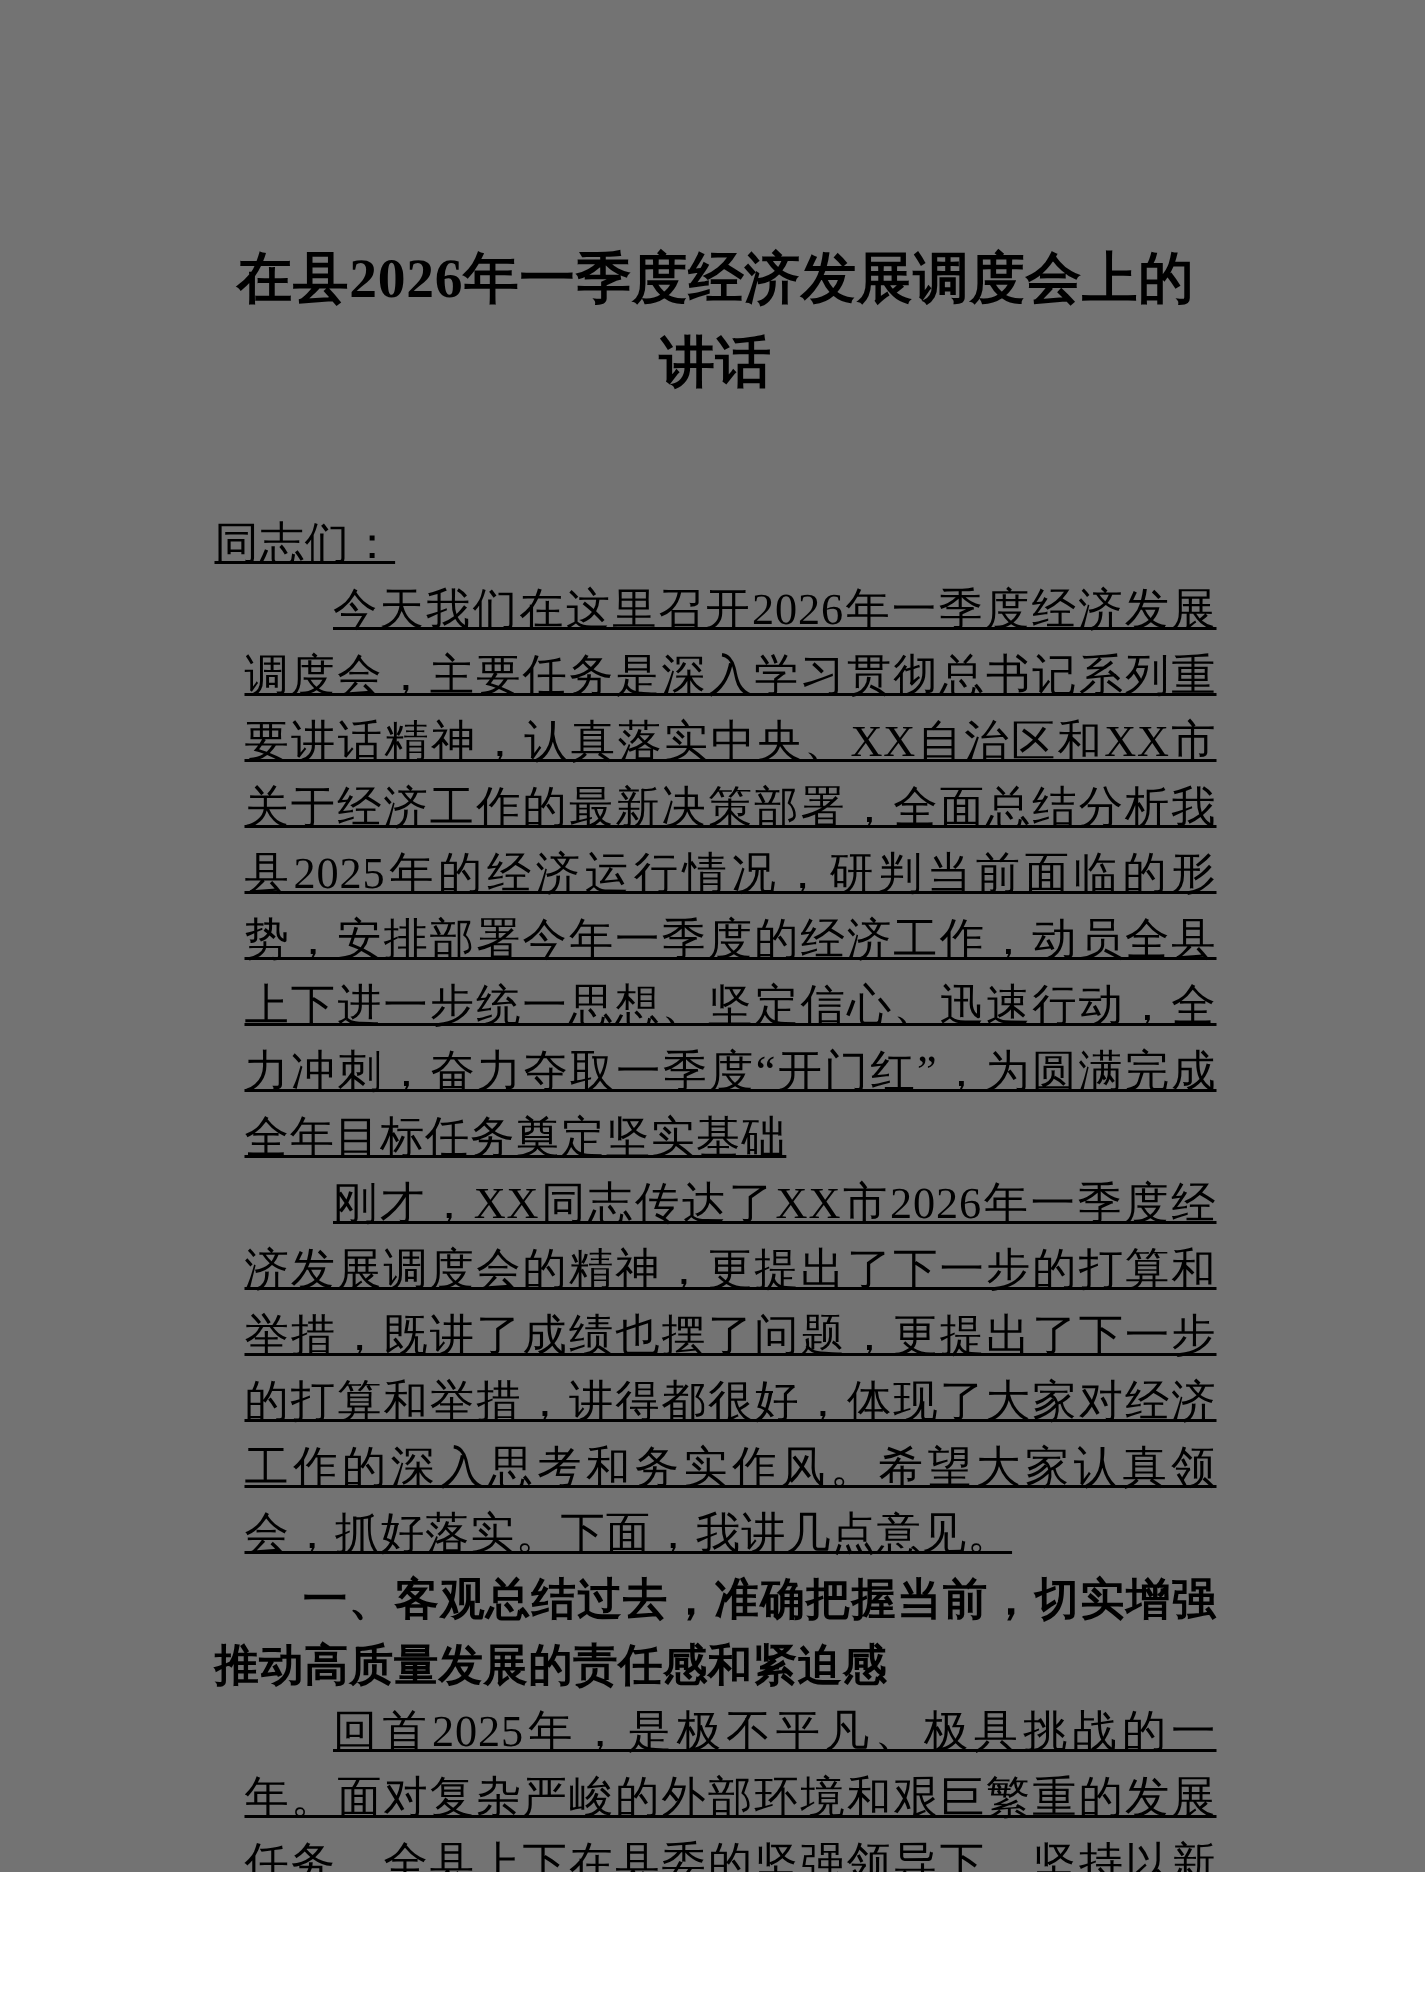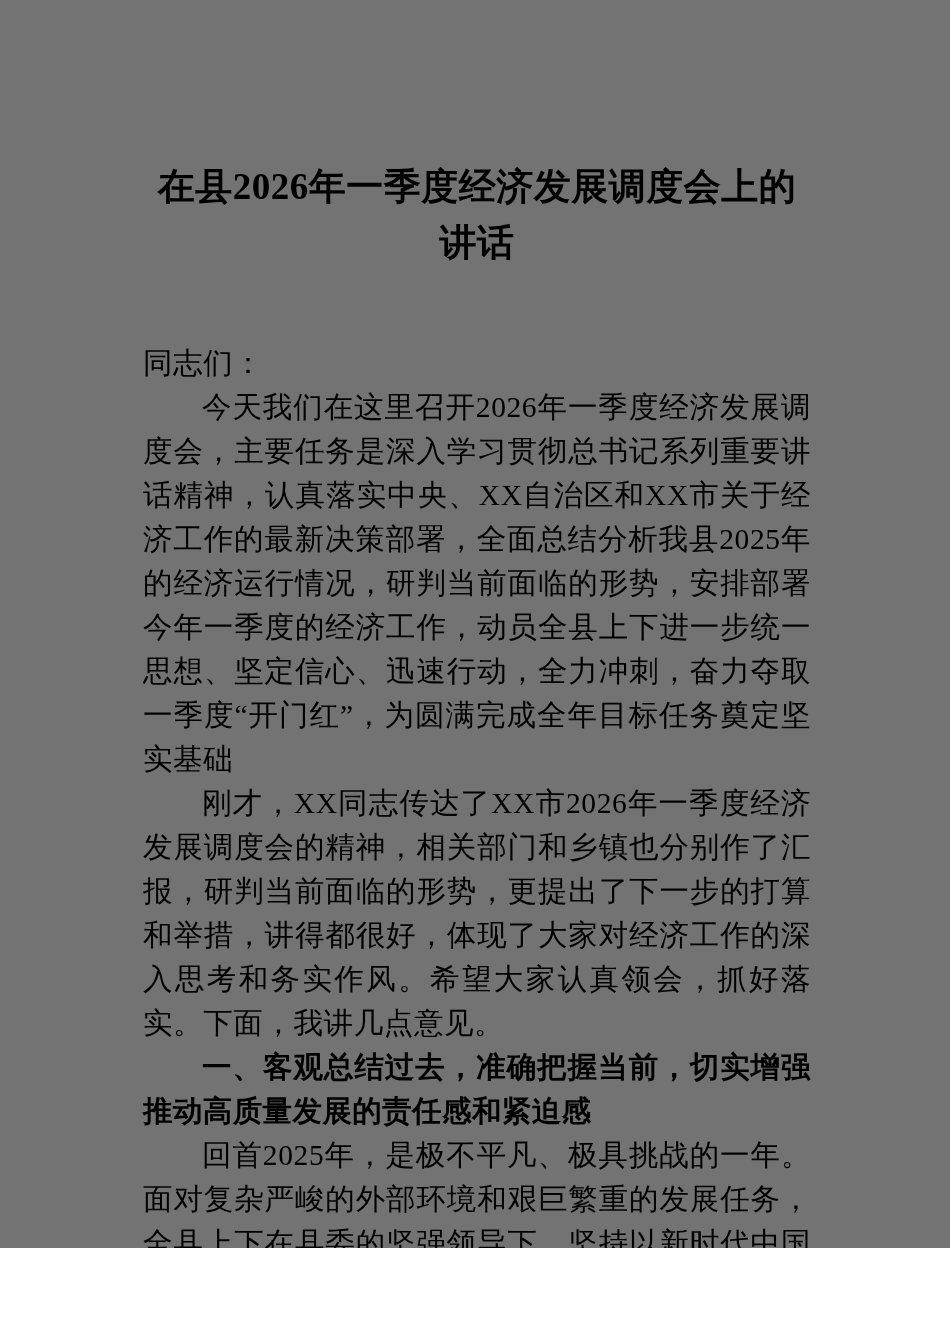--- a/index.html
+++ b/index.html
@@ -43,28 +43,30 @@
     font-family: "Liberation Serif", "DejaVu Serif", serif;
     font-size: 29.5px;
     line-height: 44px;
     color: #000000;
     margin: 0;
     text-align: justify;
     text-justify: inter-ideograph;
     letter-spacing: 0.6px;
     white-space: pre-wrap;
     word-break: break-all;
+    text-decoration: underline;
   }
 
   .para-salutation {
     margin-top: 70px;
   }
 
   .para-indent {
     text-indent: 2em;
+    margin-left: 20px;
   }
 
   
   .heading {
     font-family: Liberation Serif, serif;
     font-weight: bold;
     font-size: 29.5px;
     line-height: 44px;
     color: #000000;
     margin: 0;
@@ -81,20 +83,20 @@
 
 <div class="page">
   <div class="doc-body">
 
     <h1 class="doc-title">在县2026年一季度经济发展调度会上的讲话</h1>
 
     <p class="para para-salutation">同志们：</p>
 
     <p class="para para-indent">今天我们在这里召开2026年一季度经济发展调度会，主要任务是深入学习贯彻总书记系列重要讲话精神，认真落实中央、XX自治区和XX市关于经济工作的最新决策部署，全面总结分析我县2025年的经济运行情况，研判当前面临的形势，安排部署今年一季度的经济工作，动员全县上下进一步统一思想、坚定信心、迅速行动，全力冲刺，奋力夺取一季度“开门红”，为圆满完成全年目标任务奠定坚实基础</p>
 
-    <p class="para para-indent">刚才，XX同志传达了XX市2026年一季度经济发展调度会的精神，相关部门和乡镇也分别作了汇报，研判当前面临的形势，更提出了下一步的打算和举措，讲得都很好，体现了大家对经济工作的深入思考和务实作风。希望大家认真领会，抓好落实。下面，我讲几点意见。</p>
+    <p class="para para-indent">刚才，XX同志传达了XX市2026年一季度经济发展调度会的精神，更提出了下一步的打算和举措，既讲了成绩也摆了问题，更提出了下一步的打算和举措，讲得都很好，体现了大家对经济工作的深入思考和务实作风。希望大家认真领会，抓好落实。下面，我讲几点意见。</p>
 
     <p class="heading">一、客观总结过去，准确把握当前，切实增强推动高质量发展的责任感和紧迫感</p>
 
     <p class="para para-indent">回首2025年，是极不平凡、极具挑战的一年。面对复杂严峻的外部环境和艰巨繁重的发展任务，全县上下在县委的坚强领导下，坚持以新时代中国特色社会主义思想为指导迎难而上、砥砺前行，经济社会发展保持了总体平稳、稳中有进的良好态势。在全县经济结构不优、传统支撑力量减弱</p>
 
   </div>
 </div>
 
 </body></html>

